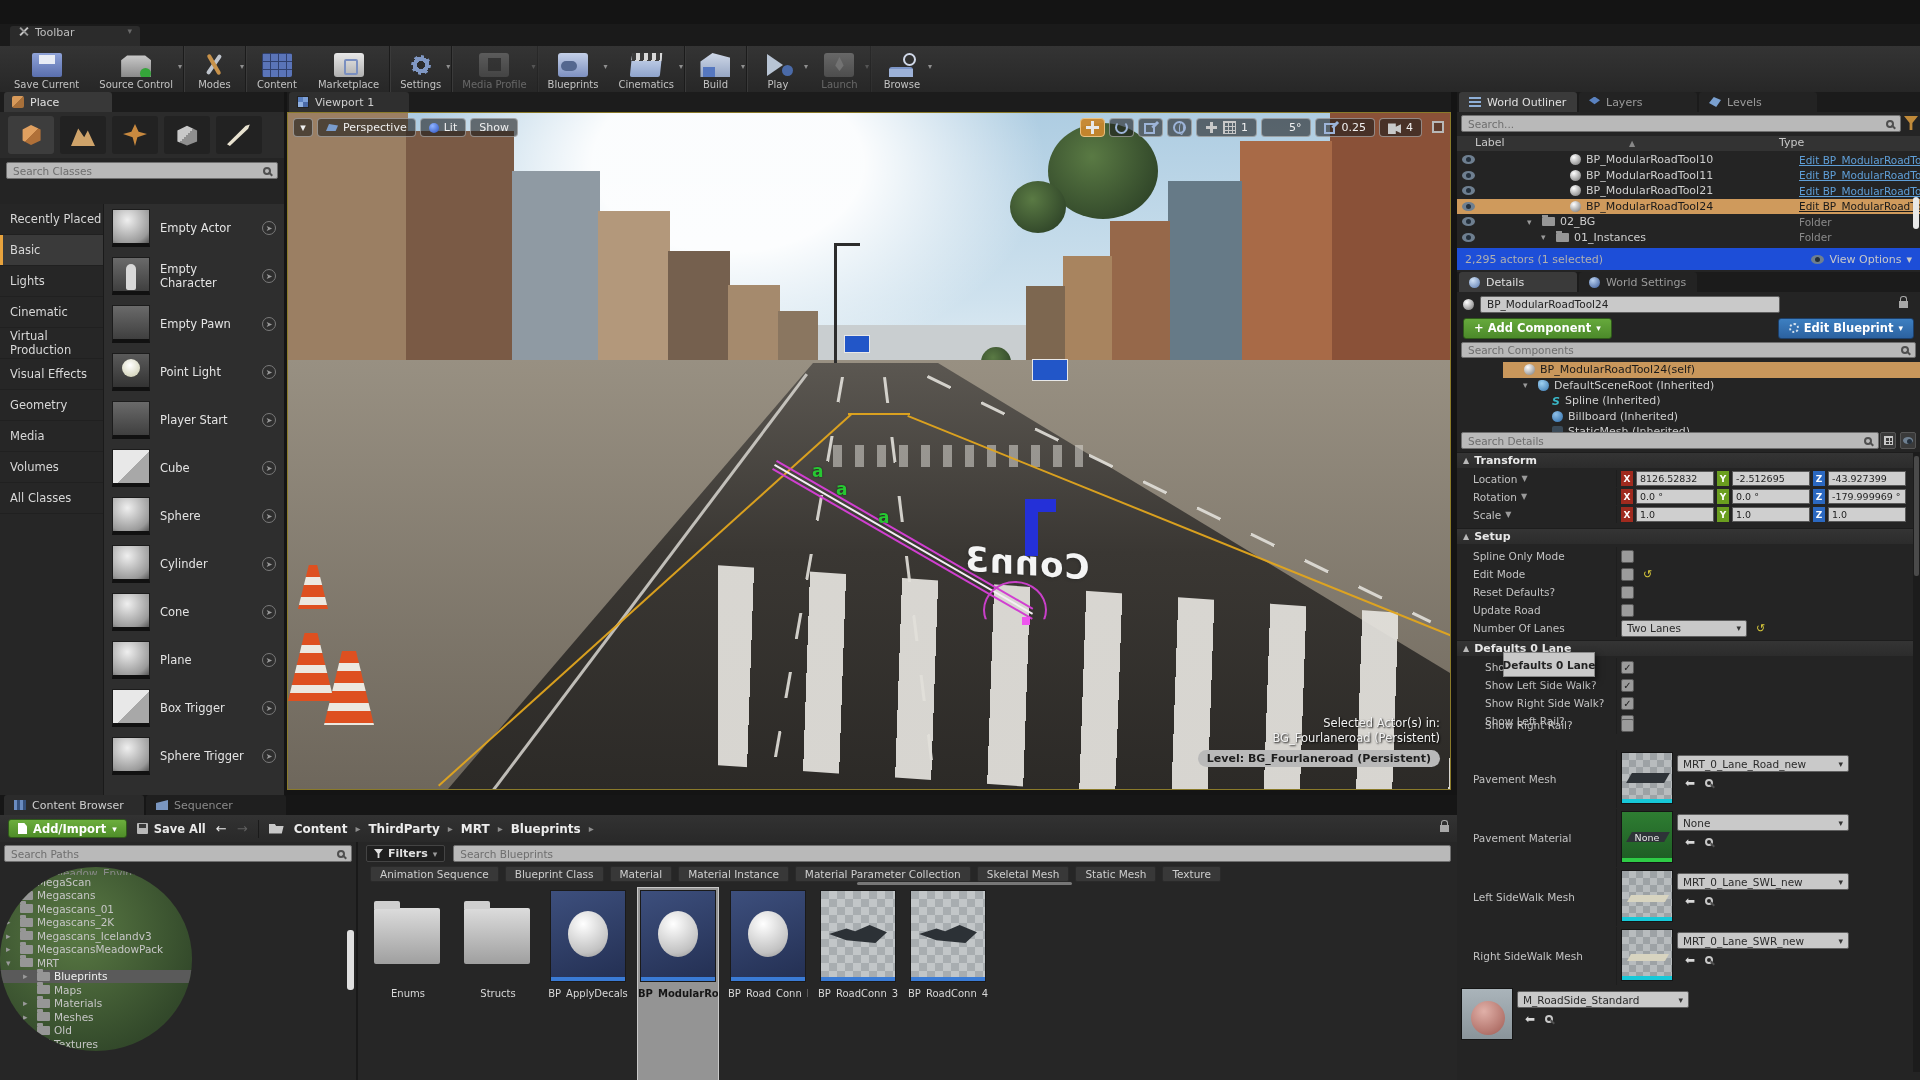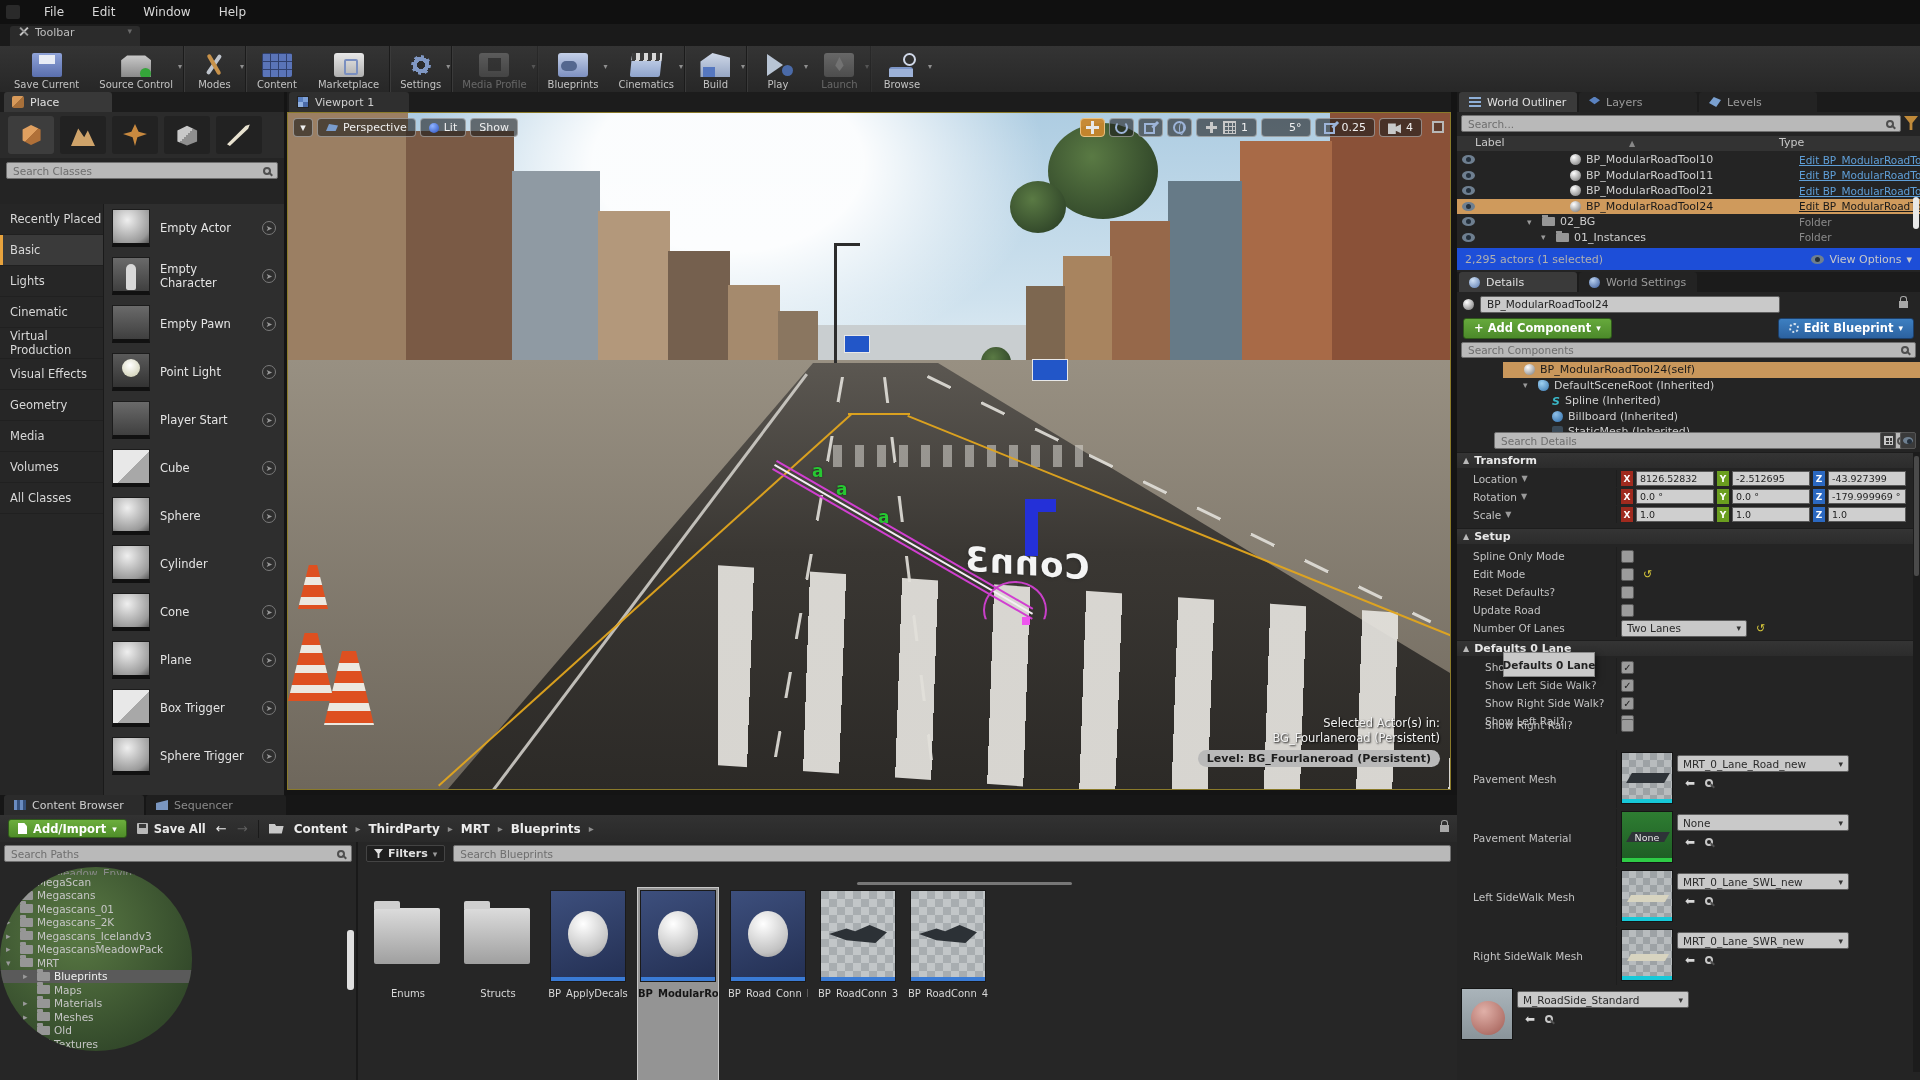--- a/index.html
+++ b/index.html
@@ -240,21 +240,21 @@
   .comp-row { height:15.5px; display:flex; align-items:center; gap:5px; color:#cfcfcf;
     padding-left:calc(6px + var(--indent,0) * 14px); }
   .comp-row.selected { background:#c9975b; color:#1a1a1a; }
   .comp-ico { width:11px; height:11px; border-radius:50%; flex:none; }
   .kind-self .comp-ico { background:radial-gradient(circle at 35% 30%,#fff,#9a9a9a 75%); }
   .kind-root .comp-ico { background:radial-gradient(circle at 35% 30%,#9ed0f0,#3a78b0); border-radius:30% 50% 50% 50%; }
   .kind-spline .comp-ico { background:none; border-radius:0; color:#3ab8c8; font-weight:bold; font-size:11px; width:auto; }
   .kind-spline .comp-ico::before { content:"S"; font-style:italic; }
   .kind-billboard .comp-ico { background:radial-gradient(circle at 35% 30%,#8fc0e8,#2a6aa8); }
   .kind-mesh .comp-ico { background:#3a4a58; border-radius:2px; }
-  .dt-search-details { position:absolute; left:4px; top:340px; width:418px; height:17px;margin-left:33px; }
+  .dt-search-details { position:absolute; left:4px; top:340px; width:418px; height:17px; }
   .dt-sd-btn { position:absolute; top:340px; width:16px; height:17px; background:#3a3a3a; border:1px solid #555; border-radius:2px;
     display:flex; align-items:center; justify-content:center; }
   .sec-head { position:absolute; left:0; width:463px; height:16px; background:linear-gradient(#343434,#2c2c2c);
     border-top:1px solid #1d1d1d; display:flex; align-items:center; gap:5px; padding-left:6px; color:#e8e8e8; font-weight:bold; font-size:11px; }
   .sec-head .tri2 { color:#b8b8b8; font-size:8px; }
   .prop-row { position:absolute; left:0; width:463px; height:17px; display:flex; align-items:center; }
   .prop-label { width:160px; flex:none; padding-left:16px; color:#c2c2c2; font-size:10.5px; white-space:nowrap; overflow:hidden; border-right:1px solid #1e1e1e; height:100%; display:flex; align-items:center; gap:4px; }
   .prop-label .ddc { color:#9a9a9a; font-size:8px; }
   .prop-val { flex:1; display:flex; align-items:center; gap:3px; padding-left:4px; }
   .axis-badge { width:12px; height:15px; color:#fff; font-size:9px; font-weight:bold; display:flex; align-items:center; justify-content:center; flex:none; }
@@ -344,29 +344,20 @@
   .kind-folder .asset-thumb::after { content:""; position:absolute; left:4px; top:11px; width:26px; height:8px;
     background:#cfcfcf; border-radius:2px 2px 0 0; }
   .asset-name { margin-top:6px; text-align:center; font-size:10px; color:#d8d8d8; white-space:nowrap; overflow:hidden; }
   .asset.selected .asset-name { color:#161616; font-weight:bold; }
 </style>
 </head>
 <body>
 
 <div class="stage">
 
-  <div class="menubar">
-    <div class="ue-logo"></div>
-    <div style="display:flex;">
-      <div class="menu-item">File</div>
-        <div class="menu-item">Edit</div>
-        <div class="menu-item">Window</div>
-        <div class="menu-item">Help</div>
-    </div>
-  </div>
 
   <div class="toolbar-tabrow">
     <div class="toolbar-tab">
       <span class="wrench-icon"></span>
       <span>Toolbar</span>
       <span class="dd">▾</span>
     </div>
   </div>
 
   <div class="main-toolbar">
@@ -1222,20 +1213,30 @@
       <div class="filters-row">
         <div class="btn-filters">
           <span class="funnel"></span>
           <span>Filters</span>
             <span style="font-size:9px;color:#9a9a9a;">▾</span>
         </div>
         <div class="linput cb-search">
           <span class="ph">Search Blueprints</span>
         </div>
       </div>
+      <div class="chips">
+        <div class="chip">Animation Sequence</div>
+          <div class="chip">Blueprint Class</div>
+          <div class="chip">Material</div>
+          <div class="chip">Material Instance</div>
+          <div class="chip">Material Parameter Collection</div>
+          <div class="chip">Skeletal Mesh</div>
+          <div class="chip">Static Mesh</div>
+          <div class="chip">Texture</div>
+      </div>
       <div class="chips-scroll"></div>
       <div class="assets">
 
           <div class="asset kind-folder">
             <div class="asset-thumb"></div>
             <div class="asset-name">Enums</div>
           </div>
 
           <div class="asset kind-folder">
             <div class="asset-thumb"></div>

